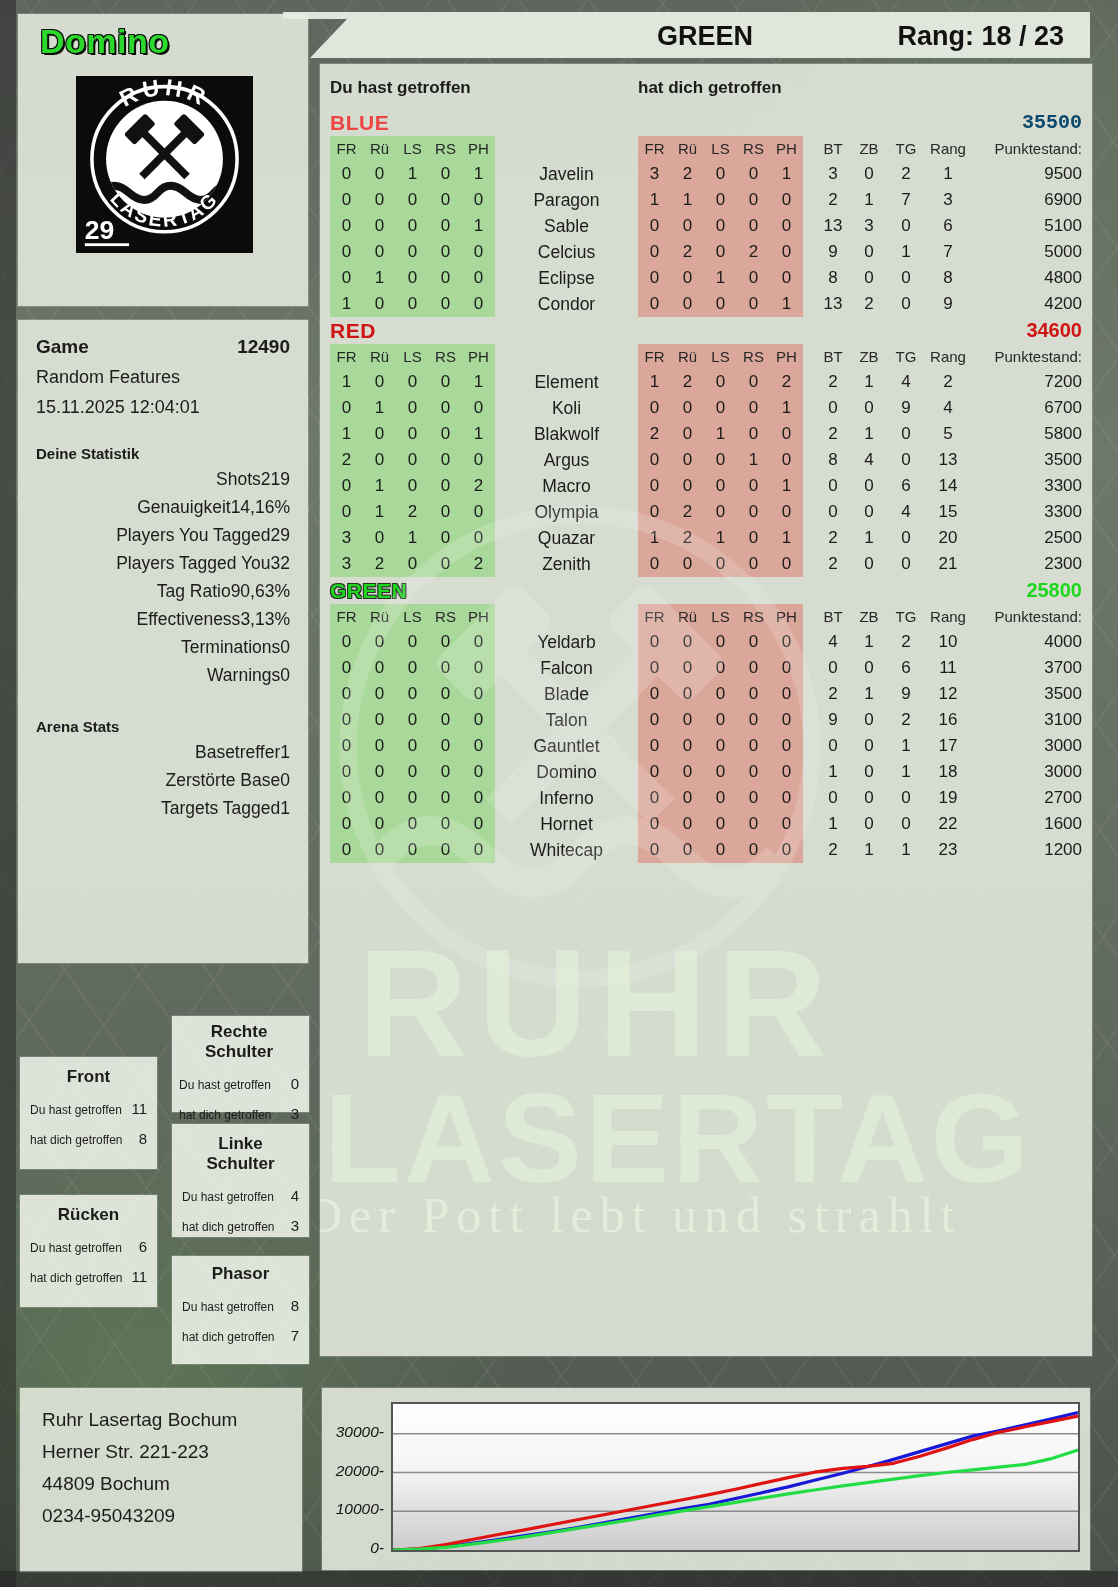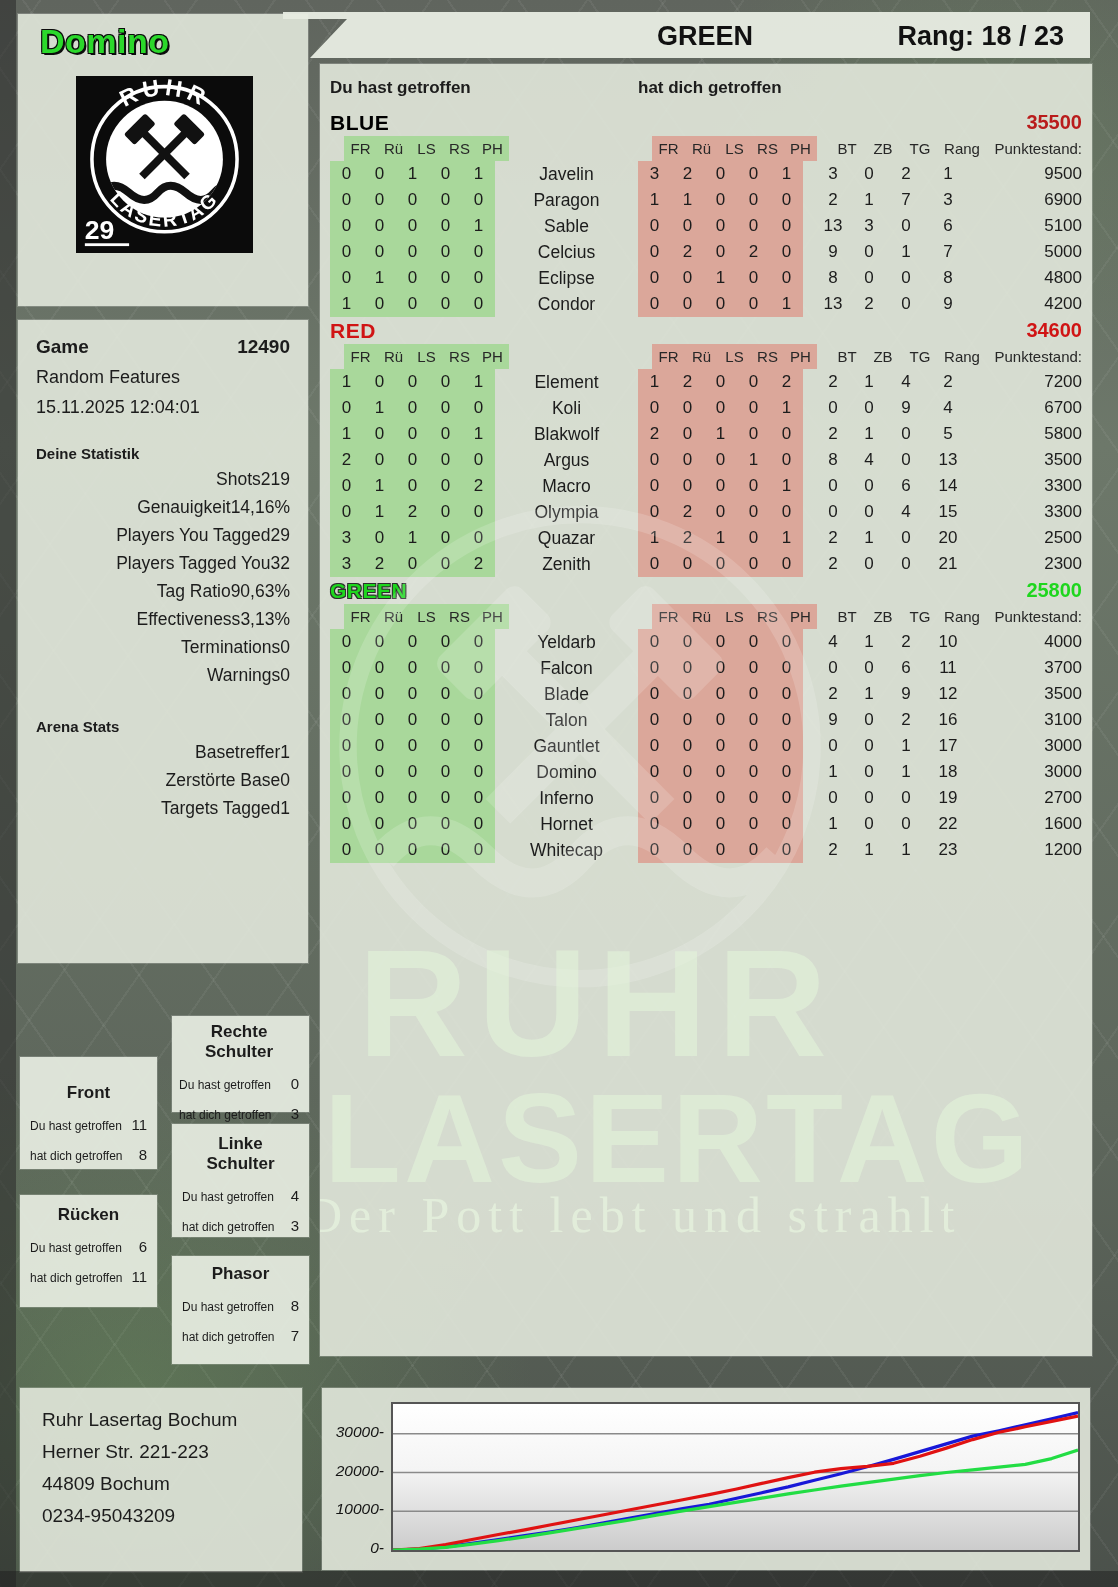--- a/index.html
+++ b/index.html
@@ -46,21 +46,21 @@
   .srow{display:flex;justify-content:flex-end;font-size:17.5px;margin-top:7px;}
 
   
   .bp{position:absolute;background:rgba(228,234,222,0.95);box-shadow:0 0 0 1px rgba(255,255,255,0.15);
       box-sizing:border-box;padding:6px 10px 4px;}
   .bp-title{text-align:center;font-size:17px;font-weight:bold;}
   .bp-row{display:flex;justify-content:space-between;align-items:baseline;margin-top:13px;}
   .bp-row .lbl{font-size:12px;}
   .bp-row .val{font-size:15px;}
   .bp-rechte{left:172px;top:1016px;width:137px;height:96px;padding-left:7px;}
-  .bp-front {left:20px; top:1057px;width:137px;height:112px;padding-top:26px;}
+  .bp-front {left:20px; top:1057px;width:137px;height:112px;padding-top:10px;}
   .bp-linke {left:172px;top:1124px;width:137px;height:113px;padding-top:10px;}
   .bp-ruecken{left:20px;top:1195px;width:137px;height:112px;padding-top:10px;}
   .bp-phasor{left:172px;top:1256px;width:137px;height:108px;padding-top:8px;}
 
   
   .p-addr{left:20px;top:1388px;width:282px;height:184px;padding:16px 0 0 22px;box-sizing:border-box;}
   .addr-line{font-size:19px;margin-top:10px;}
   .addr-line:first-child{margin-top:5px;}
 
   
@@ -69,21 +69,21 @@
   .captions span{position:absolute;top:0;font-size:17px;font-weight:bold;}
   .cap-you{left:0;}
   .cap-them{left:308px;}
   .team-head{display:flex;justify-content:space-between;align-items:center;height:27px;margin-top:9px;}
   .team-head:first-child{margin-top:0;}
   .team-name{font-size:21px;font-weight:bold;letter-spacing:0.5px;}
   .team-name[data-team="GREEN"]{text-shadow:1px 1px 0 #2e2e2e,-1px -1px 0 #2e2e2e,1px -1px 0 #2e2e2e,-1px 1px 0 #2e2e2e;}
   .team-total{font-size:20px;font-weight:bold;padding-right:2px;}
   .trow{display:grid;grid-template-columns:repeat(5,33px) 143px repeat(5,33px) 12px 36px 36px 38px 46px 1fr;
         height:26px;line-height:26px;font-size:17px;}
-  .thead{height:25px;line-height:25px;font-size:15px;color:#272727;margin-left:14px;}
+  .thead{height:25px;line-height:25px;font-size:15px;color:#272727;}
   .c{text-align:center;}
   .g{background:#a9d89b;}
   .r{background:#dba79a;}
   .pk{text-align:right;padding-right:2px;}
   .pname{font-size:17.5px;}
 
   
   .wm{position:absolute;pointer-events:none;color:rgba(228,246,218,0.55);font-weight:bold;}
   .wm-1{left:38px;top:852px;font-size:152px;letter-spacing:10px;}
   .wm-2{left:4px;top:1002px;font-size:126px;letter-spacing:3px;}
@@ -279,22 +279,22 @@
   <div class="wm wm-2">LASERTAG</div>
   <div class="wm wm-tag">Der Pott lebt und strahlt</div>
 
   <div class="captions">
     <span class="cap-you">Du hast getroffen</span>
     <span class="cap-them">hat dich getroffen</span>
   </div>
   <div>
       <div class="team-section">
         <div class="team-head">
-          <div class="team-name" data-team="BLUE" style="color: #000000;">BLUE</div>
-          <div class="team-total" style="color: #b91c1c;">35500</div>
+          <div class="team-name" data-team="BLUE" style="color: #ef4444;">BLUE</div>
+          <div class="team-total" style="color: #0c4a6e; font-family: Liberation Mono, monospace;">35500</div>
         </div>
         <div class="trow thead">
           <div class="c g">FR</div>
           <div class="c g">Rü</div>
           <div class="c g">LS</div>
           <div class="c g">RS</div>
           <div class="c g">PH</div>
           <div class="c"></div>
           <div class="c r">FR</div>
           <div class="c r">Rü</div>

